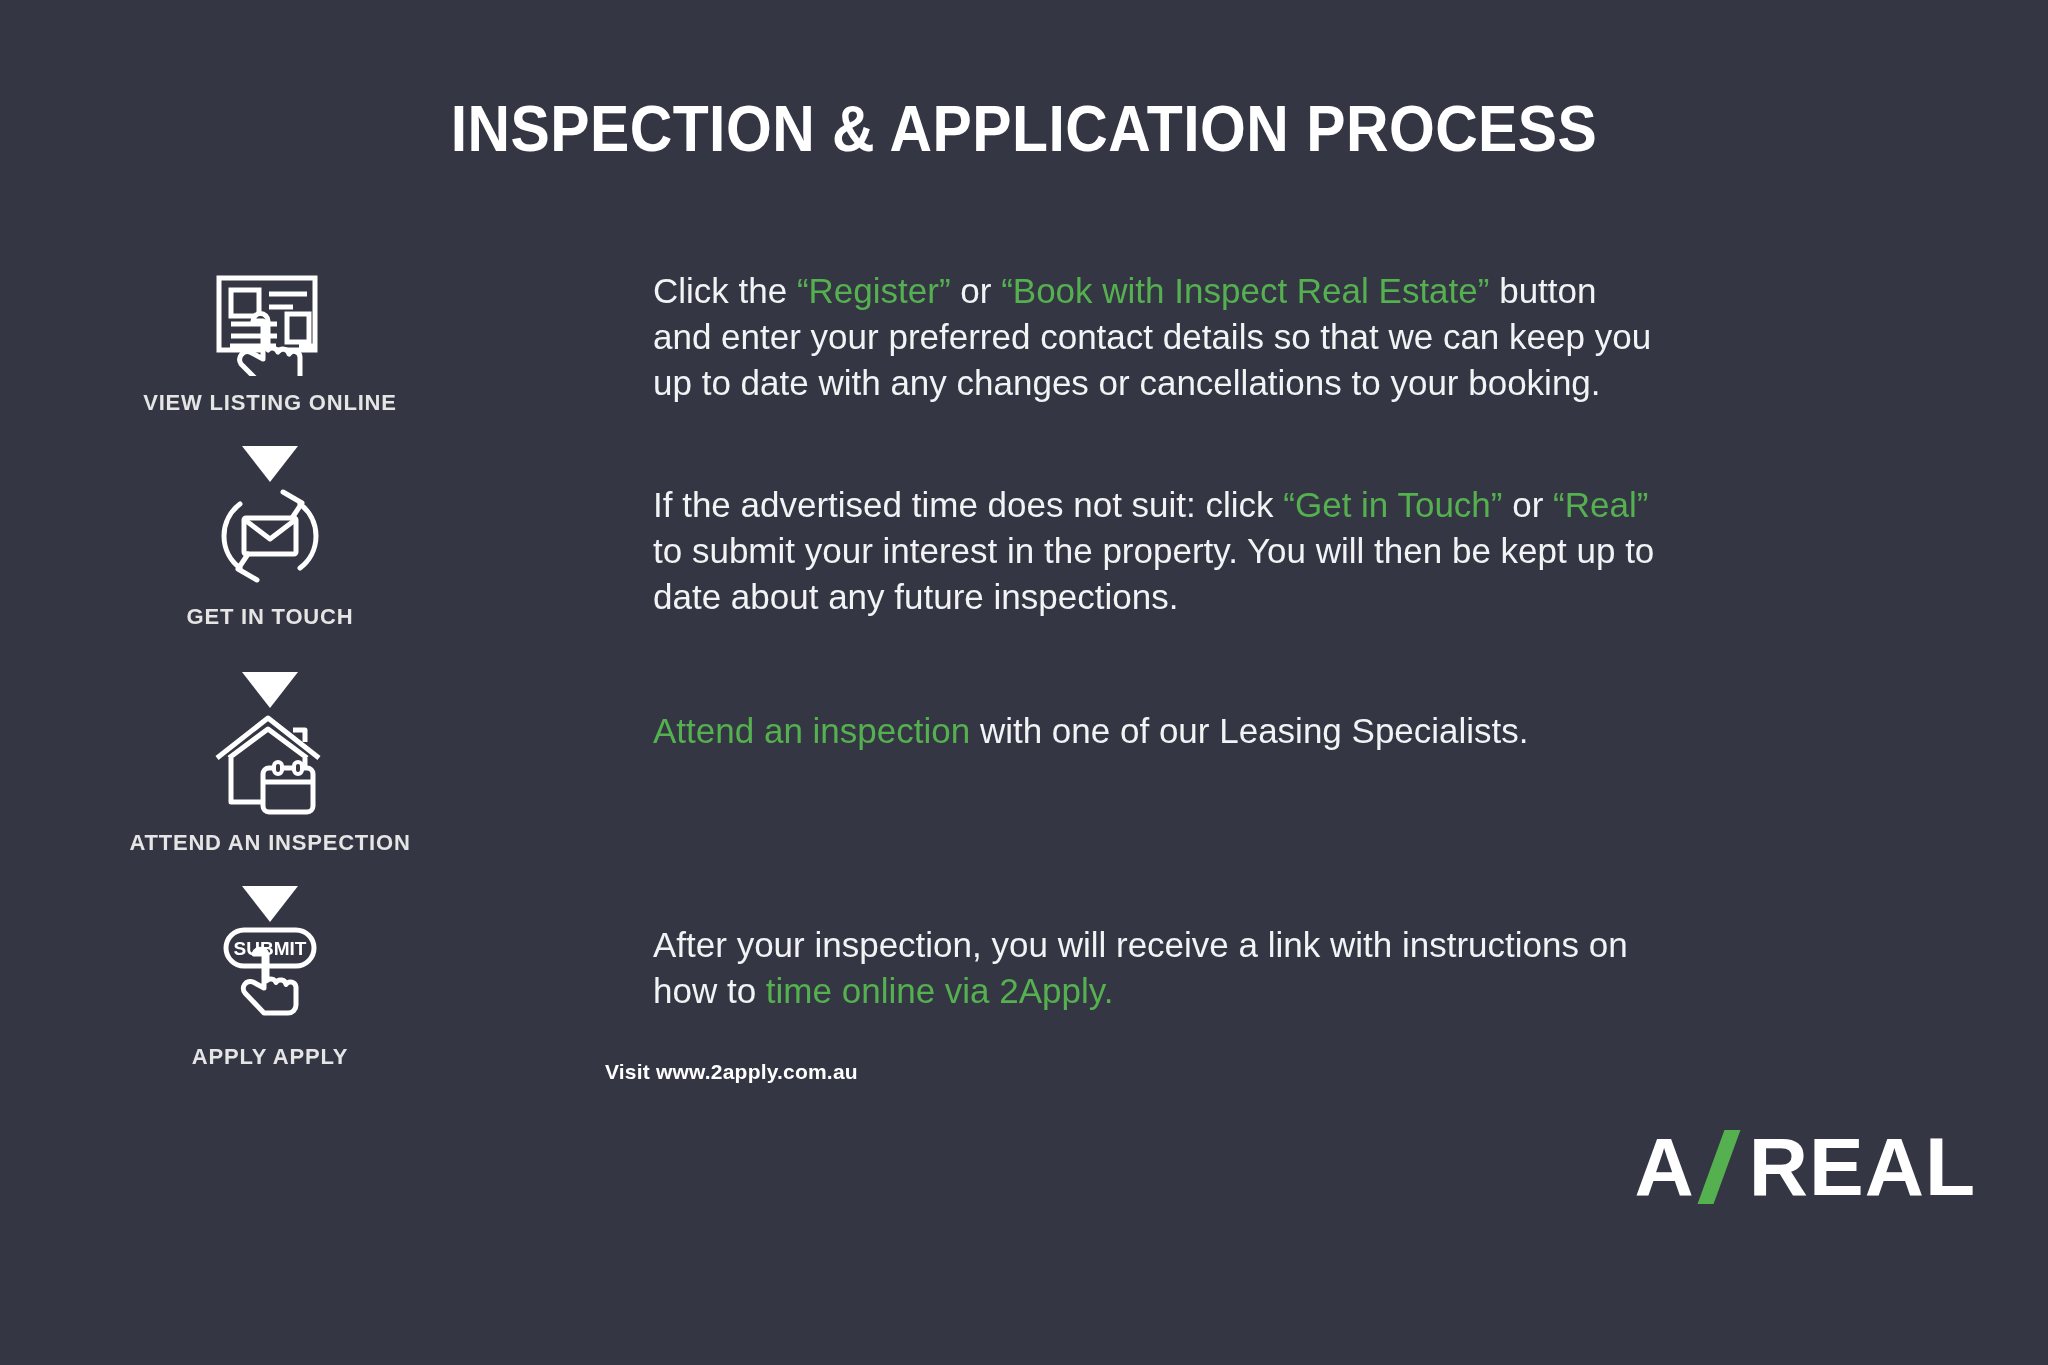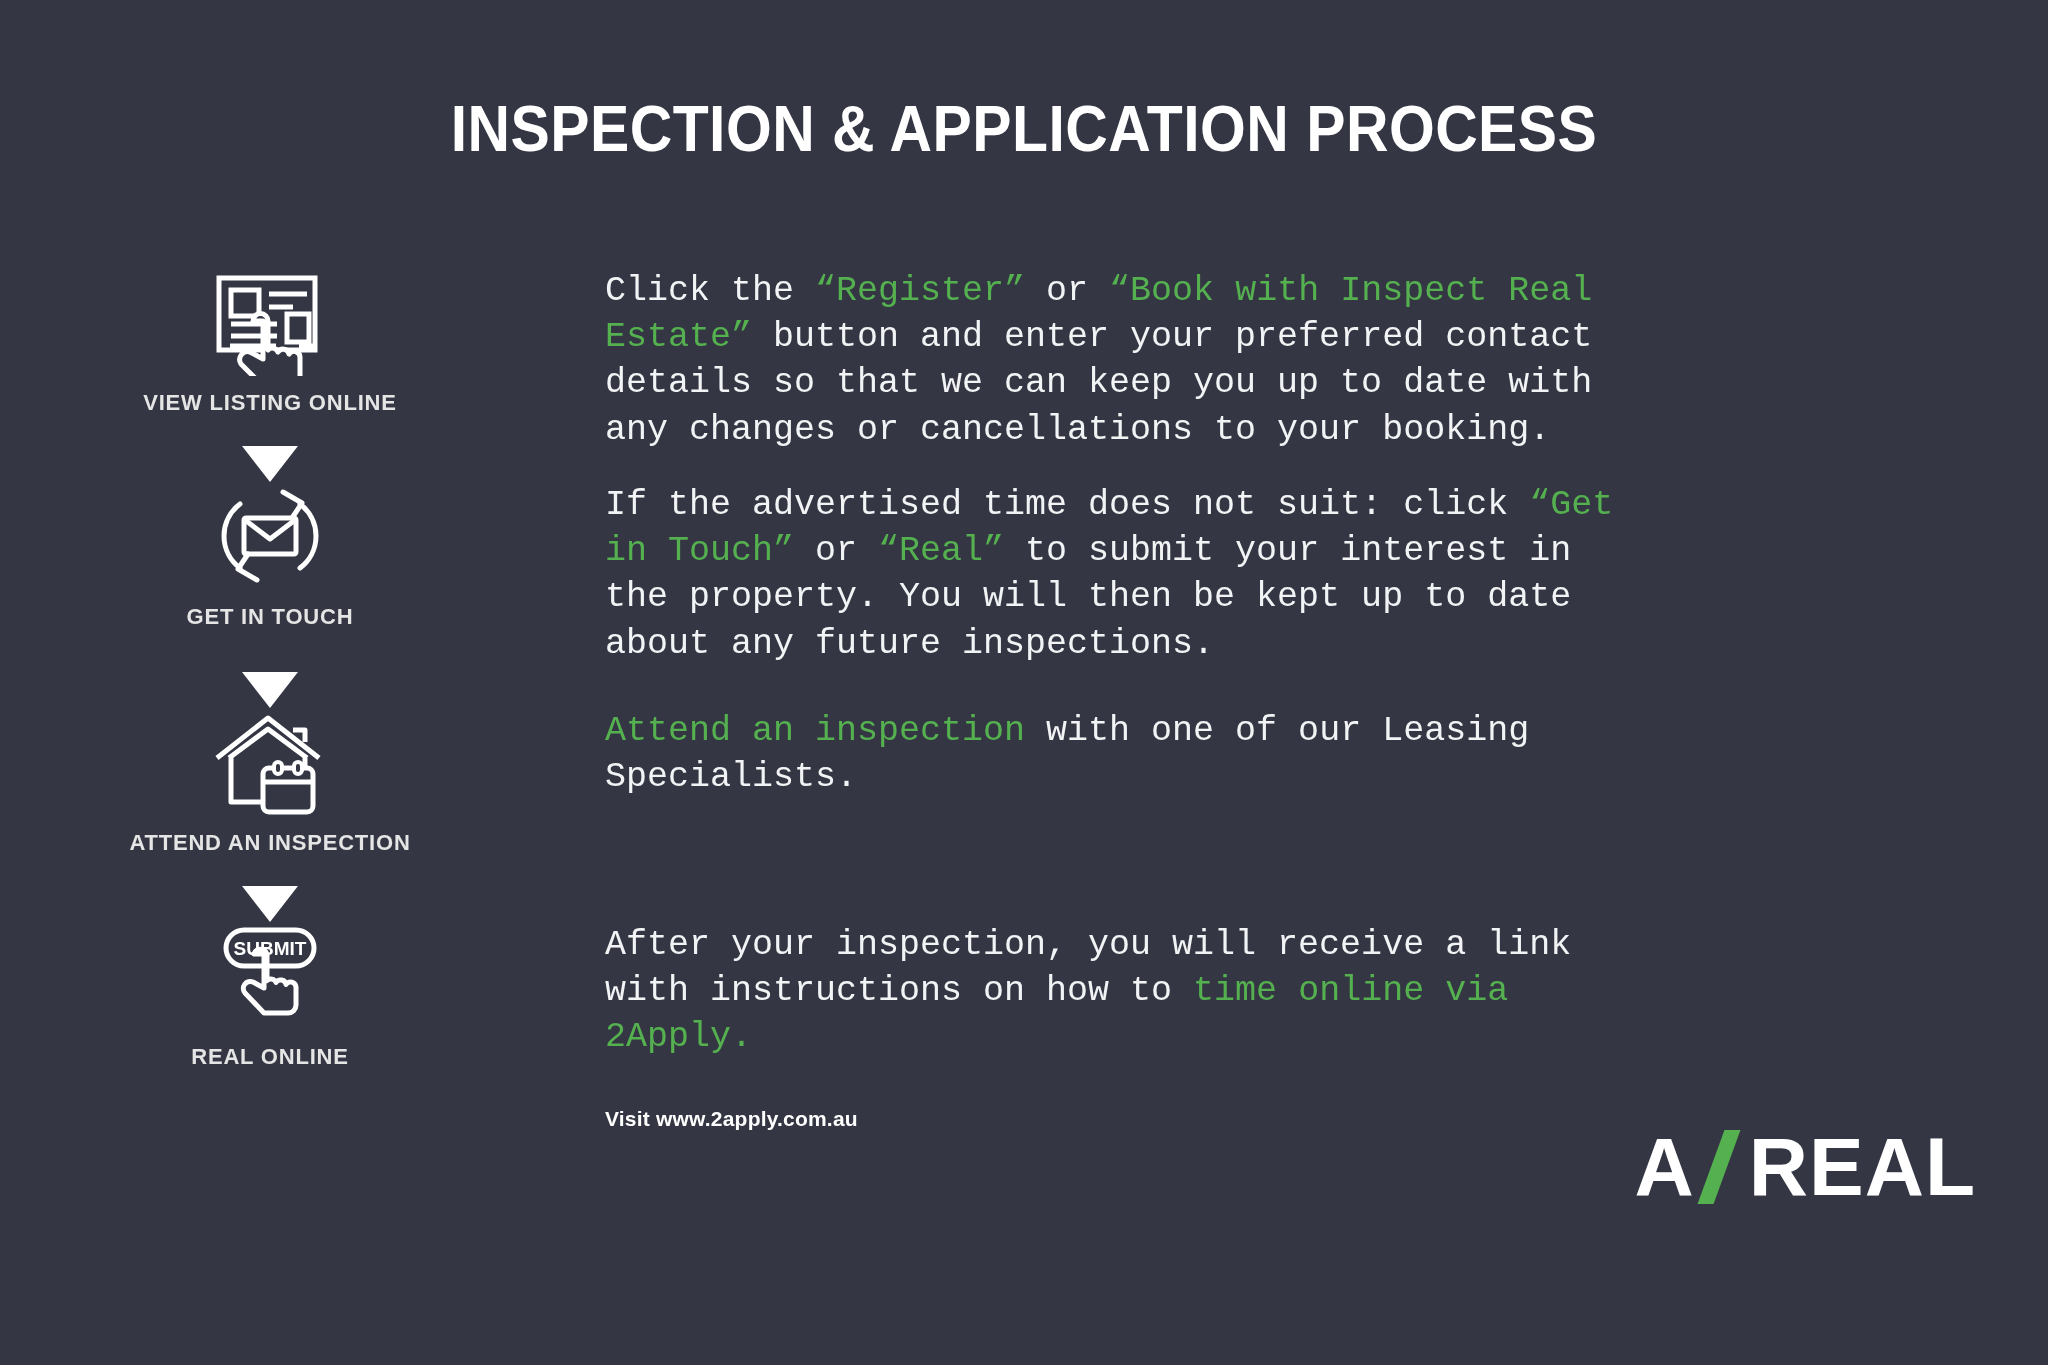--- a/index.html
+++ b/index.html
@@ -88,26 +88,27 @@
     border-top: 36px solid #ffffff;
   }
 
   .step-body {
     flex: 1 1 auto;
     padding-left: 65px;
     padding-right: 70px;
   }
 
   .body-text {
-    font-family: Liberation Mono, monospace;
+    font-family: Liberation Sans, sans-serif;
     font-size: 35px;
     line-height: 1.32;
     color: #f2f3f5;
     max-width: 1010px;
     font-weight: normal;
+    margin-left: 48px;
   }
   .accent { color: #55b14f; }
 
   .visit-line {
     margin-top: 46px;
     font-size: 21px;
     font-weight: bold;
     color: #ffffff;
     letter-spacing: 0.2px;
   }
@@ -229,21 +230,21 @@
 
   <div class="step">
     <div class="step-icon-col">
       <div class="icon-box">
         <svg width="116" height="106" viewBox="0 0 116 106" fill="none" xmlns="http://www.w3.org/2000/svg">
           <rect x="14" y="6" width="88" height="36" rx="18" stroke="#ffffff" stroke-width="5"></rect>
           <text x="58" y="31" text-anchor="middle" font-family="Liberation Sans, sans-serif" font-size="19" font-weight="bold" fill="#ffffff">SUBMIT</text>
           <path d="M52 30 v34 l-11 -6 a7 7 0 0 0 -8 11 l19 20 h24 a8 8 0 0 0 8 -8 v-18 a5.5 5.5 0 0 0 -10 -2.6 a5.5 5.5 0 0 0 -10 -2 a5.5 5.5 0 0 0 -9 -1.8 v-26.6 a6.8 6.8 0 0 0 -13 0 z" fill="#343743" stroke="#ffffff" stroke-width="5" stroke-linejoin="round"></path>
         </svg>
       </div>
-      <div class="step-label">REAL ONLINE</div>
+      <div class="step-label">APPLY APPLY</div>
     </div>
 
     <div class="step-body">
       <div class="body-text"><span>After your inspection, you will receive a link with instructions on how to </span><span class="accent">time online via 2Apply.</span></div>
       <div class="visit-line">Visit www.2apply.com.au</div>
     </div>
   </div>
 
 </div>
 

